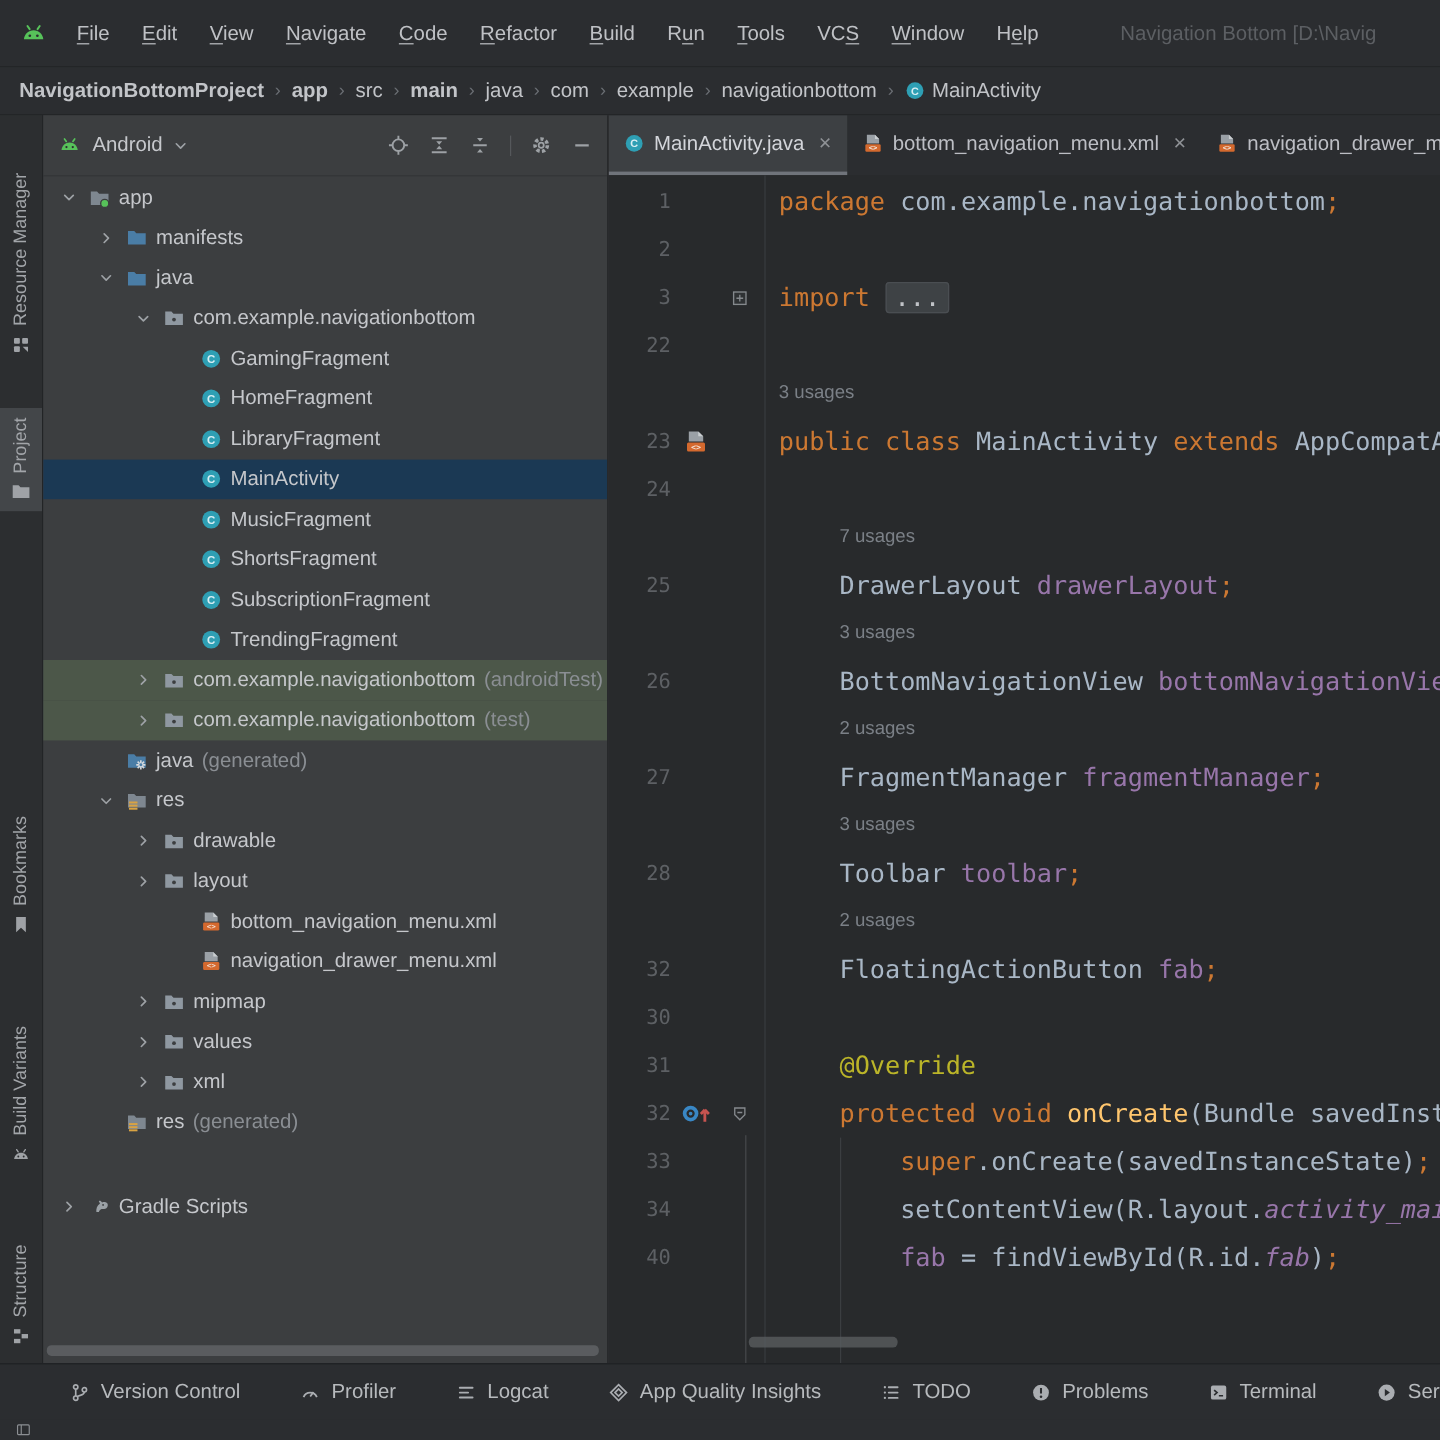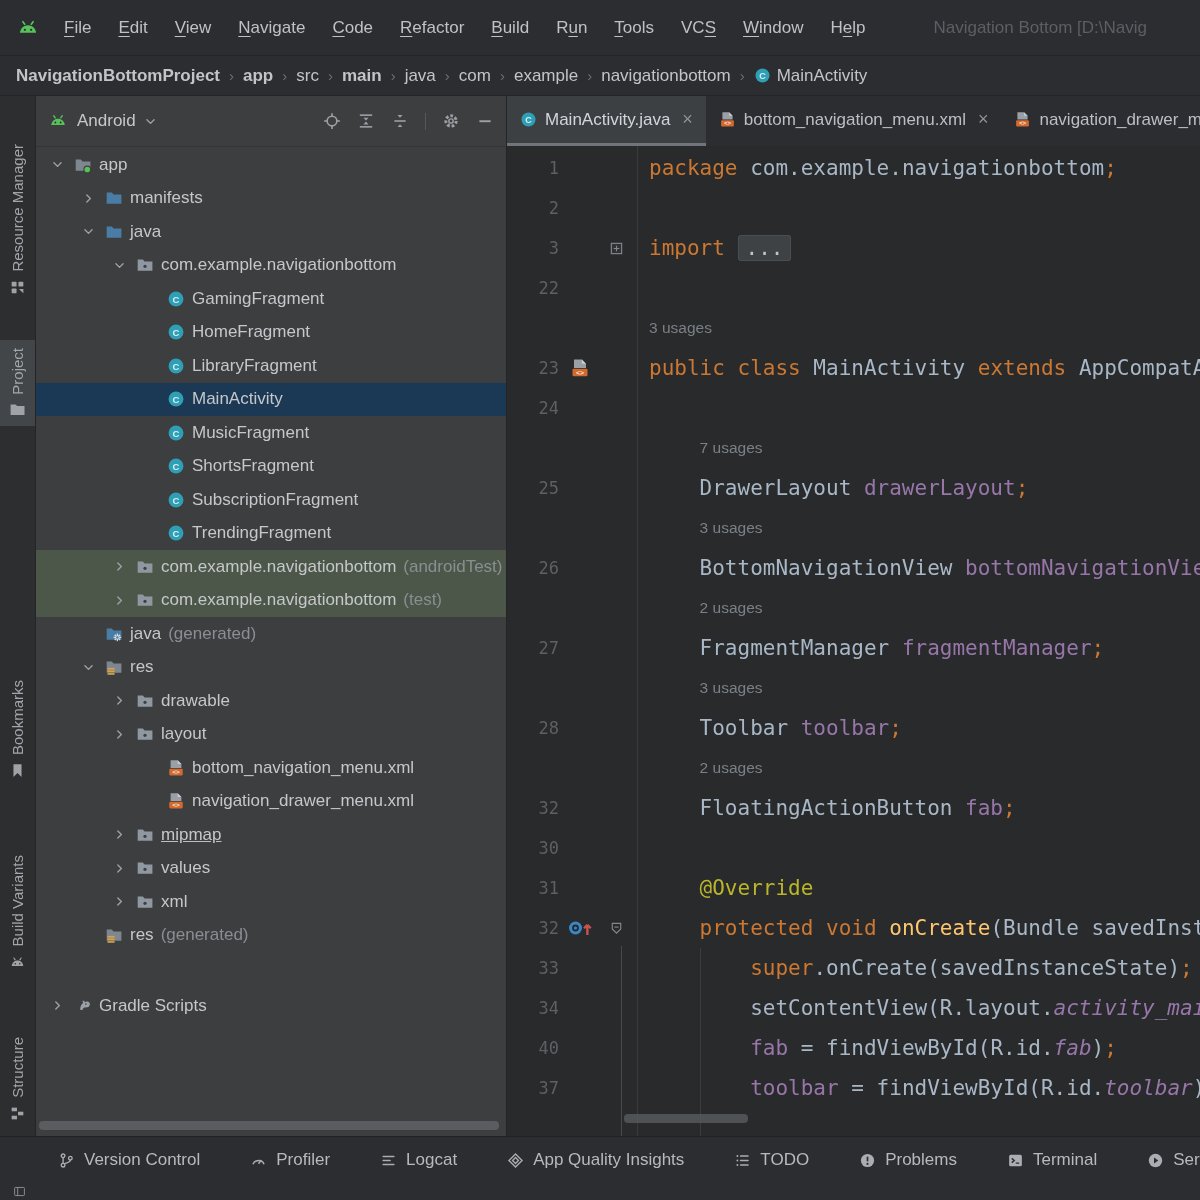--- a/index.html
+++ b/index.html
@@ -525,21 +525,21 @@
             <span class="ic s18">
               <svg viewBox="0 0 16 16">
                 <path fill="#9aa0a6" d="M3.2 1.2h6.3l3.3 3.3V8H3.2z"></path>
                 <path fill="#c9cdd0" d="M9.5 1.2l3.3 3.3H9.5z"></path>
                 <rect x="2" y="8.6" width="12" height="6" rx="1" fill="#d4692e"></rect>
                 <text x="8" y="13.4" font-size="5.6" font-weight="bold" fill="#f3e2d7" text-anchor="middle" font-family="monospace">&lt;&gt;</text>
               </svg>
             </span>
             <span class="tree-label">navigation_drawer_menu.xml</span>
           </div>
-          <div class="tree-row" style="padding-left: 76px; text-decoration: underline;">
+          <div class="tree-row" style="padding-left: 76px;">
             <span class="tree-chevron">
               <span class="ic">
                 <svg viewBox="0 0 16 16">
                   <path d="M6.2 4.2L10 8l-3.8 3.8" stroke="#9da1a5" stroke-width="1.5" fill="none" stroke-linecap="round" stroke-linejoin="round"></path>
                 </svg>
               </span>
             </span>
             <span class="ic s18">
               <svg viewBox="0 0 16 16">
                 <path fill="#8f98a1" d="M1.5 3.2h4.6l1.5 1.6h7v8.4H1.5z"></path>
@@ -863,28 +863,20 @@
               <div class="code-text"><span class="tp">        setContentView(R.layout.</span><span class="tfi">activity_main</span></div>
             </div>
             <div class="code-row">
               <div class="gutter">
                 <span class="gnum">40</span>
                 <span class="gslot"></span>
                 <span class="gslot f"></span>
               </div>
               <div class="code-text"><span class="tp">        </span><span class="tf">fab</span><span class="tp"> = findViewById(R.id.</span><span class="tfi">fab</span><span class="tp">)</span><span class="ts">;</span></div>
             </div>
-            <div class="code-row">
-              <div class="gutter">
-                <span class="gnum">37</span>
-                <span class="gslot"></span>
-                <span class="gslot f"></span>
-              </div>
-              <div class="code-text"><span class="tp">        </span><span class="tf">toolbar</span><span class="tp"> = findViewById(R.id.</span><span class="tfi">toolbar</span><span class="tp">)</span></div>
-            </div>
           </div>
         <div class="ed-hthumb"></div>
       </div>
     </div>
   </div>
 
   <div class="bottombar">
       <div class="bb-item">
         <span class="ic s17">
           <svg viewBox="0 0 16 16" fill="none" stroke="#aaadb1" stroke-width="1.3">

